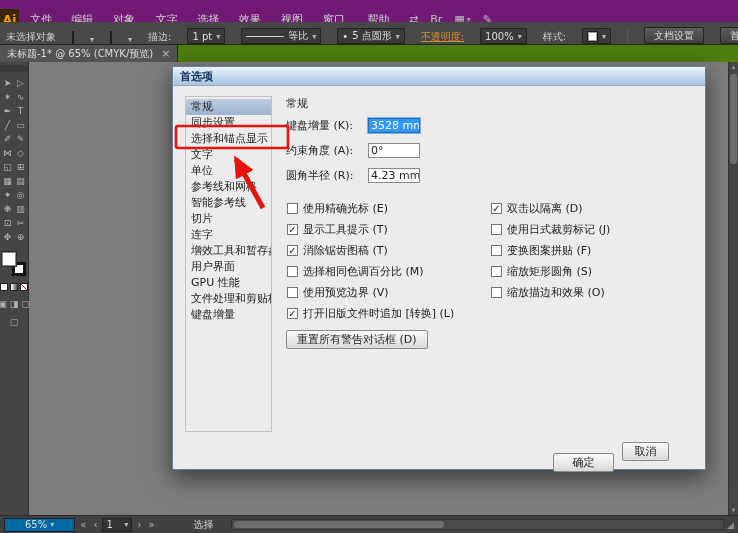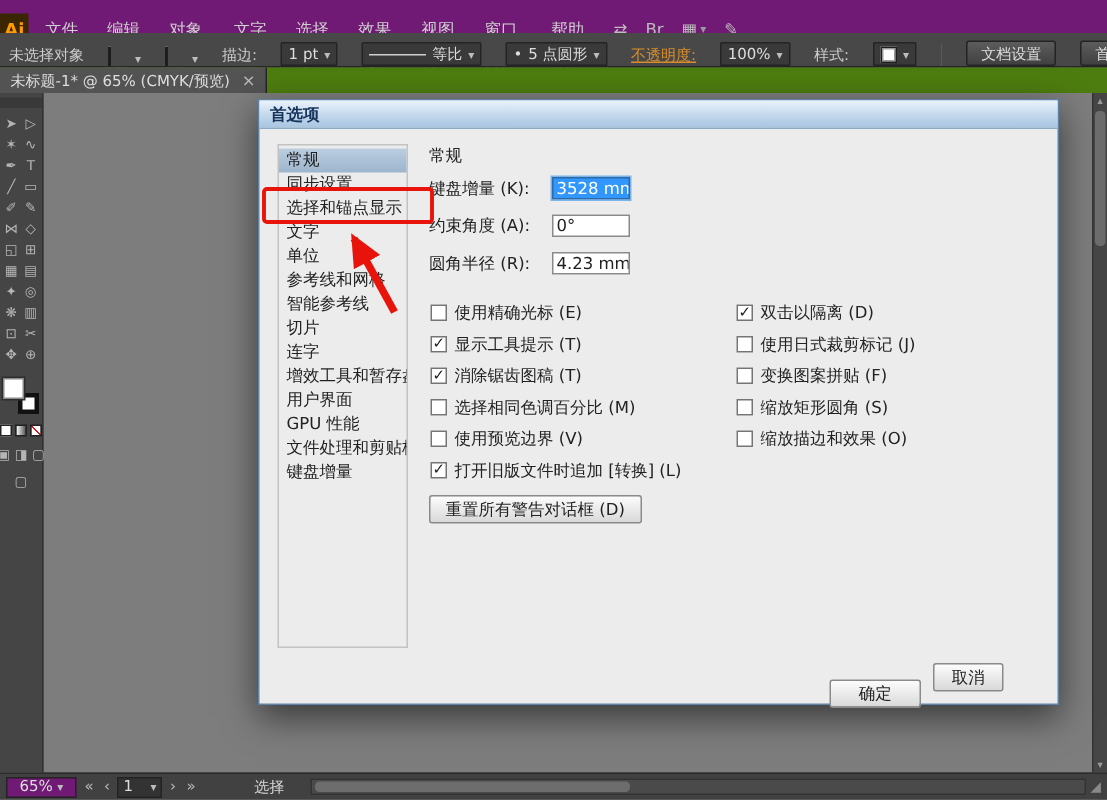--- a/index.html
+++ b/index.html
@@ -77,21 +77,21 @@
   .canvas { position:absolute; left:29px; top:62px; right:10px; bottom:18px; background:#7d7d7d; }
   .vscroll { position:absolute; right:0; top:62px; width:10px; bottom:18px; background:#464646; border-left:1px solid #333; }
   .vscroll .thumb { position:absolute; left:1px; right:1px; top:12px; height:90px; background:#6d6d6d; border-radius:3px; }
   .vscroll .arr { position:absolute; left:0; right:0; text-align:center; color:#9a9a9a; font-size:7px; }
   
   .statusbar {
     position:absolute; left:0; right:0; bottom:0; height:18px;
     background:#414141; border-top:1px solid #2c2c2c;
     display:flex; align-items:center; color:#cccccc; font-size:10px; padding:0 4px; gap:3px;
   }
-  .zoom-box { background:#701a75; border:1px solid #232323; height:14px; padding:0 8px; display:flex; align-items:center; gap:3px; color:#dddddd; }
+  .zoom-box { background:#0369a1; border:1px solid #232323; height:14px; padding:0 20px; display:flex; align-items:center; gap:3px; color:#dddddd; }
   .nav-btn { color:#b5b5b5; font-size:10px; padding:0 2px; }
   .ab-box { background:#333333; border:1px solid #232323; height:14px; width:30px; padding:0 3px; display:flex; align-items:center; justify-content:space-between; color:#dddddd; }
   .status-label { margin-left:34px; color:#d5d5d5; }
   .hscroll { flex:1; height:11px; background:#4a4a4a; border:1px solid #333; margin-left:14px; position:relative; }
   .hscroll .thumb { position:absolute; left:2px; top:1px; bottom:1px; width:210px; background:#6d6d6d; border-radius:3px; }
   .grip { color:#8a8a8a; font-size:9px; }
   
   .dialog {
     position:absolute; left:172px; top:66px; width:534px; height:404px;
     background:#ececec; border:1px solid #5f82a6;

